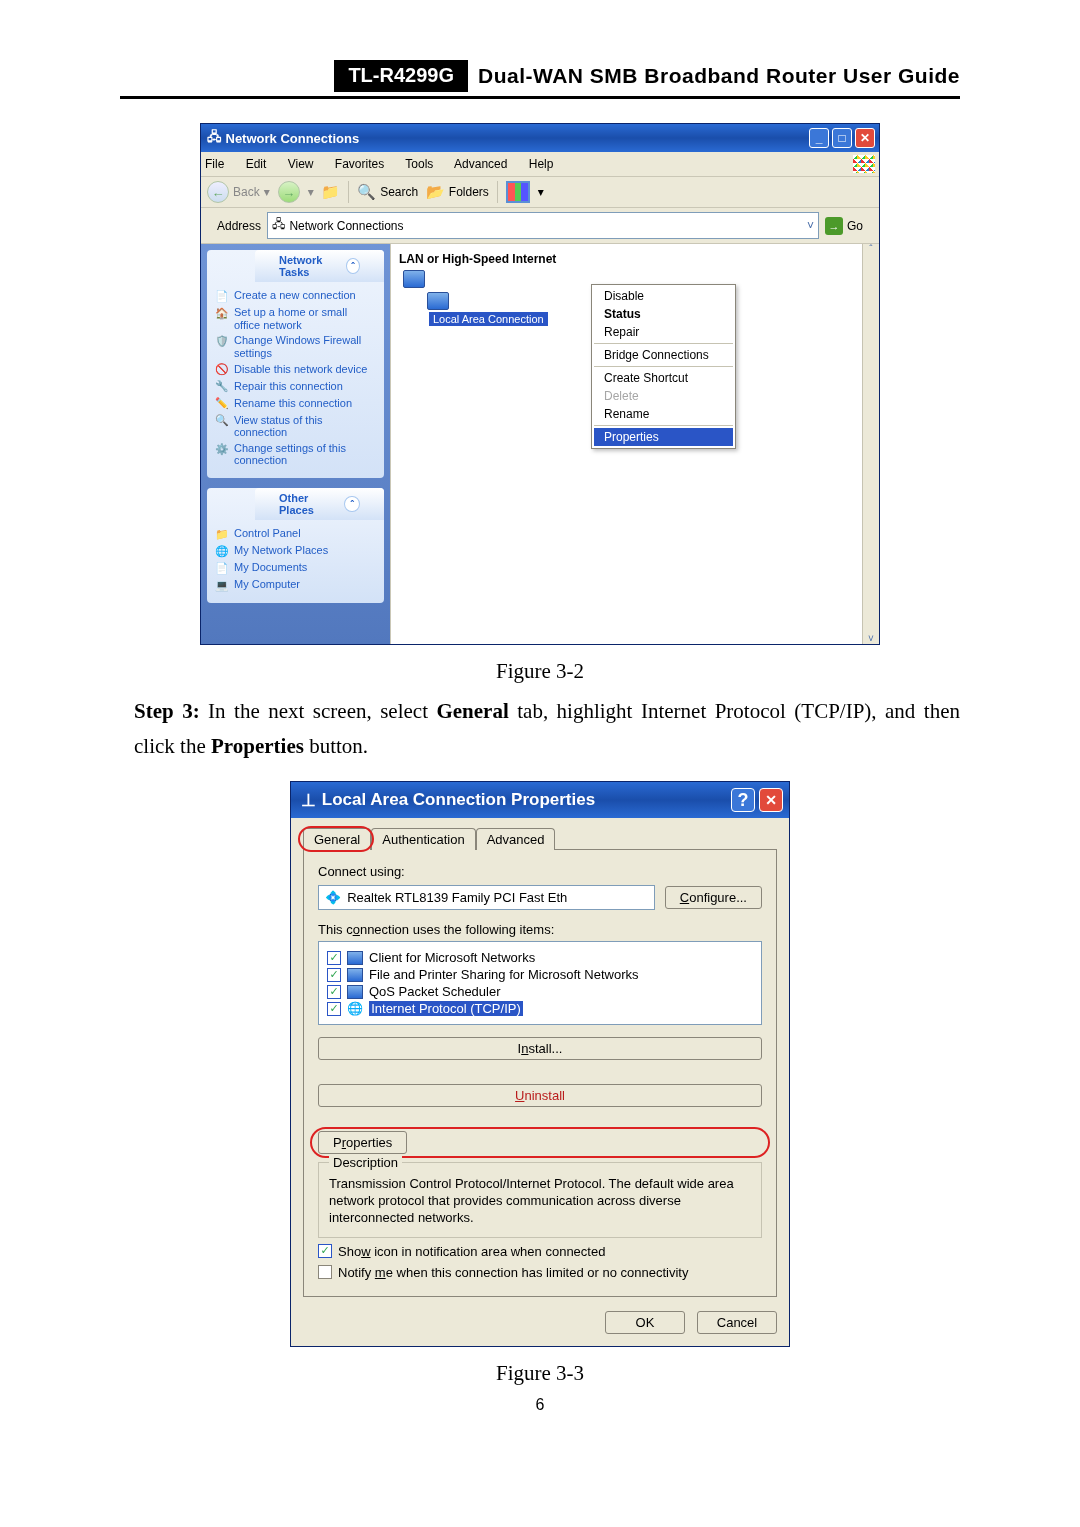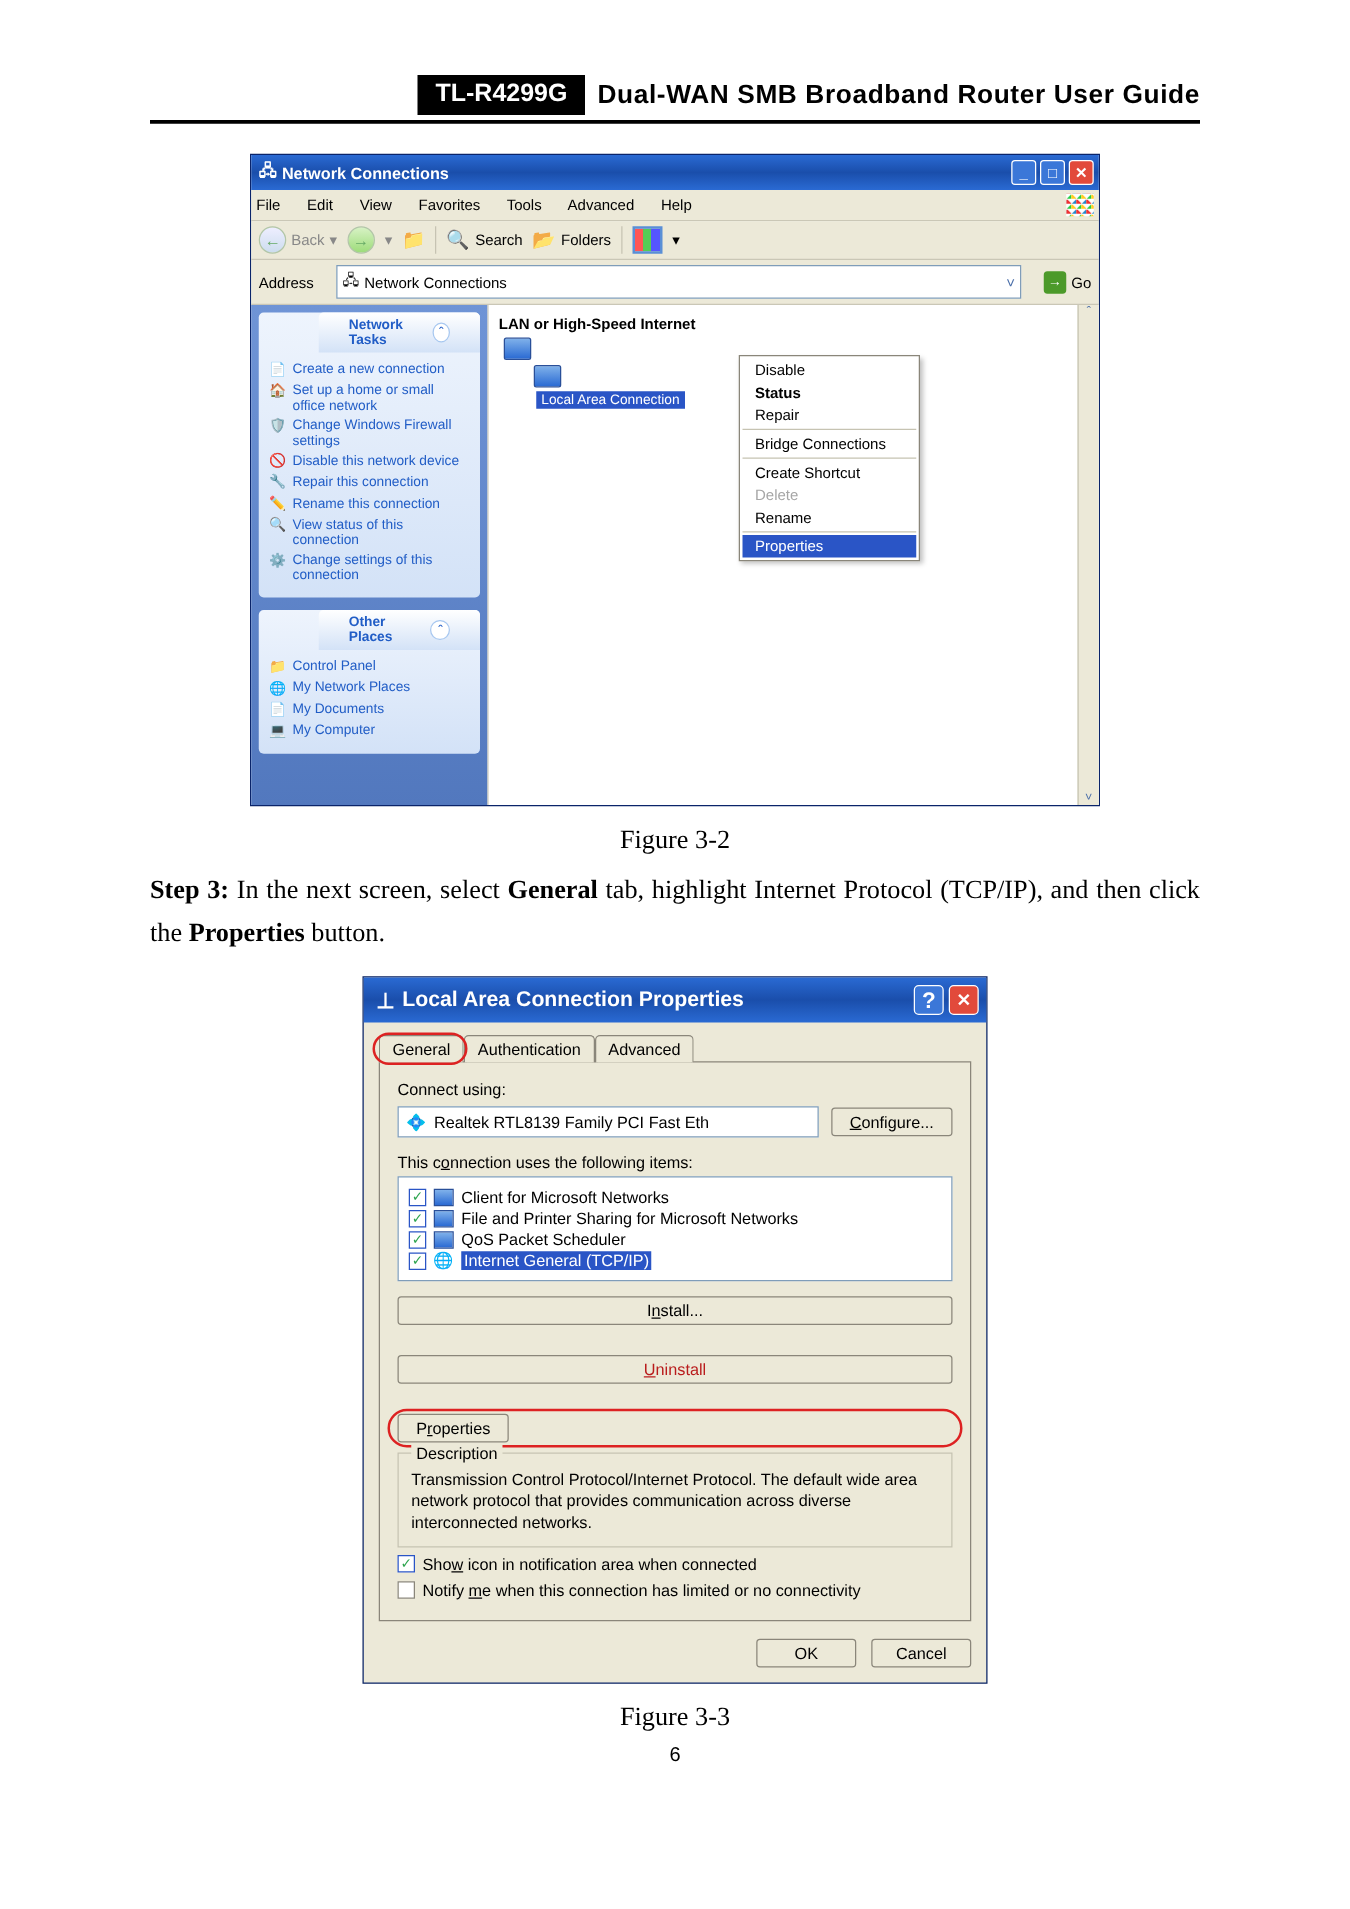--- a/index.html
+++ b/index.html
@@ -42,21 +42,21 @@
   .fig-wrap { text-align: center; }
   .caption {
     font-size: 21px;
     margin: 14px 0 10px 0;
     text-align: center;
   }
   .step-text {
     font-size: 21px;
     line-height: 1.65;
     text-align: justify;
-    margin: 4px 0 18px 0;
+    margin: 4px 0 18px 14px;
   }
   .step-label { font-weight: bold; }
   .page-num {
     text-align: center;
     font-family: Arial, Helvetica, sans-serif;
     font-size: 16px;
     margin-top: 10px;
   }
 
   .xp-window {
@@ -132,22 +132,22 @@
   .mag{font-size:15px;}
   .views-ico{
     width:24px;height:22px;border:2px solid #5a8fd6;
     background:
       linear-gradient(90deg,#f55 33%,#5c5 33% 66%,#55f 66%);
     display:inline-block;
   }
 
   .xp-addr {
     background:#ece9d8;
-    padding:4px 6px;
-    display:flex; align-items:center; gap:18px;
+    padding:4px 16px;
+    display:flex; align-items:center; gap:6px;
     border-bottom:1px solid #cac7b6;
   }
   .xp-addr-field{
     flex:1;
     background:#fff;
     border:1px solid #7f9db9;
     padding:2px 4px;
     display:flex;align-items:center;gap:4px;
   }
   .xp-go {
@@ -534,21 +534,21 @@
               <span>File and Printer Sharing for Microsoft Networks</span>
             </div>
         <div class="lb-row">
               <span class="chk">✓</span>
               <span class="net-mini"></span>
               <span>QoS Packet Scheduler</span>
             </div>
         <div class="lb-row">
               <span class="chk">✓</span>
               <span style="color:#2a6ad3">🌐</span>
-              <span class="hi-span">Internet General (TCP/IP)</span>
+              <span class="hi-span">Internet Protocol (TCP/IP)</span>
             </div>
       </div>
       <div class="btn-row">
         <button class="btn">I<span class="u">n</span>stall...</button>
         <button class="btn disabled"><span class="u">U</span>ninstall</button>
         <span class="ring-red"><button class="btn">P<span class="u">r</span>operties</button></span>
       </div>
       <div class="fs">
         <span class="fs-label">Description</span>
         <div class="desc">Transmission Control Protocol/Internet Protocol. The default wide area network protocol that provides communication across diverse interconnected networks.</div>

